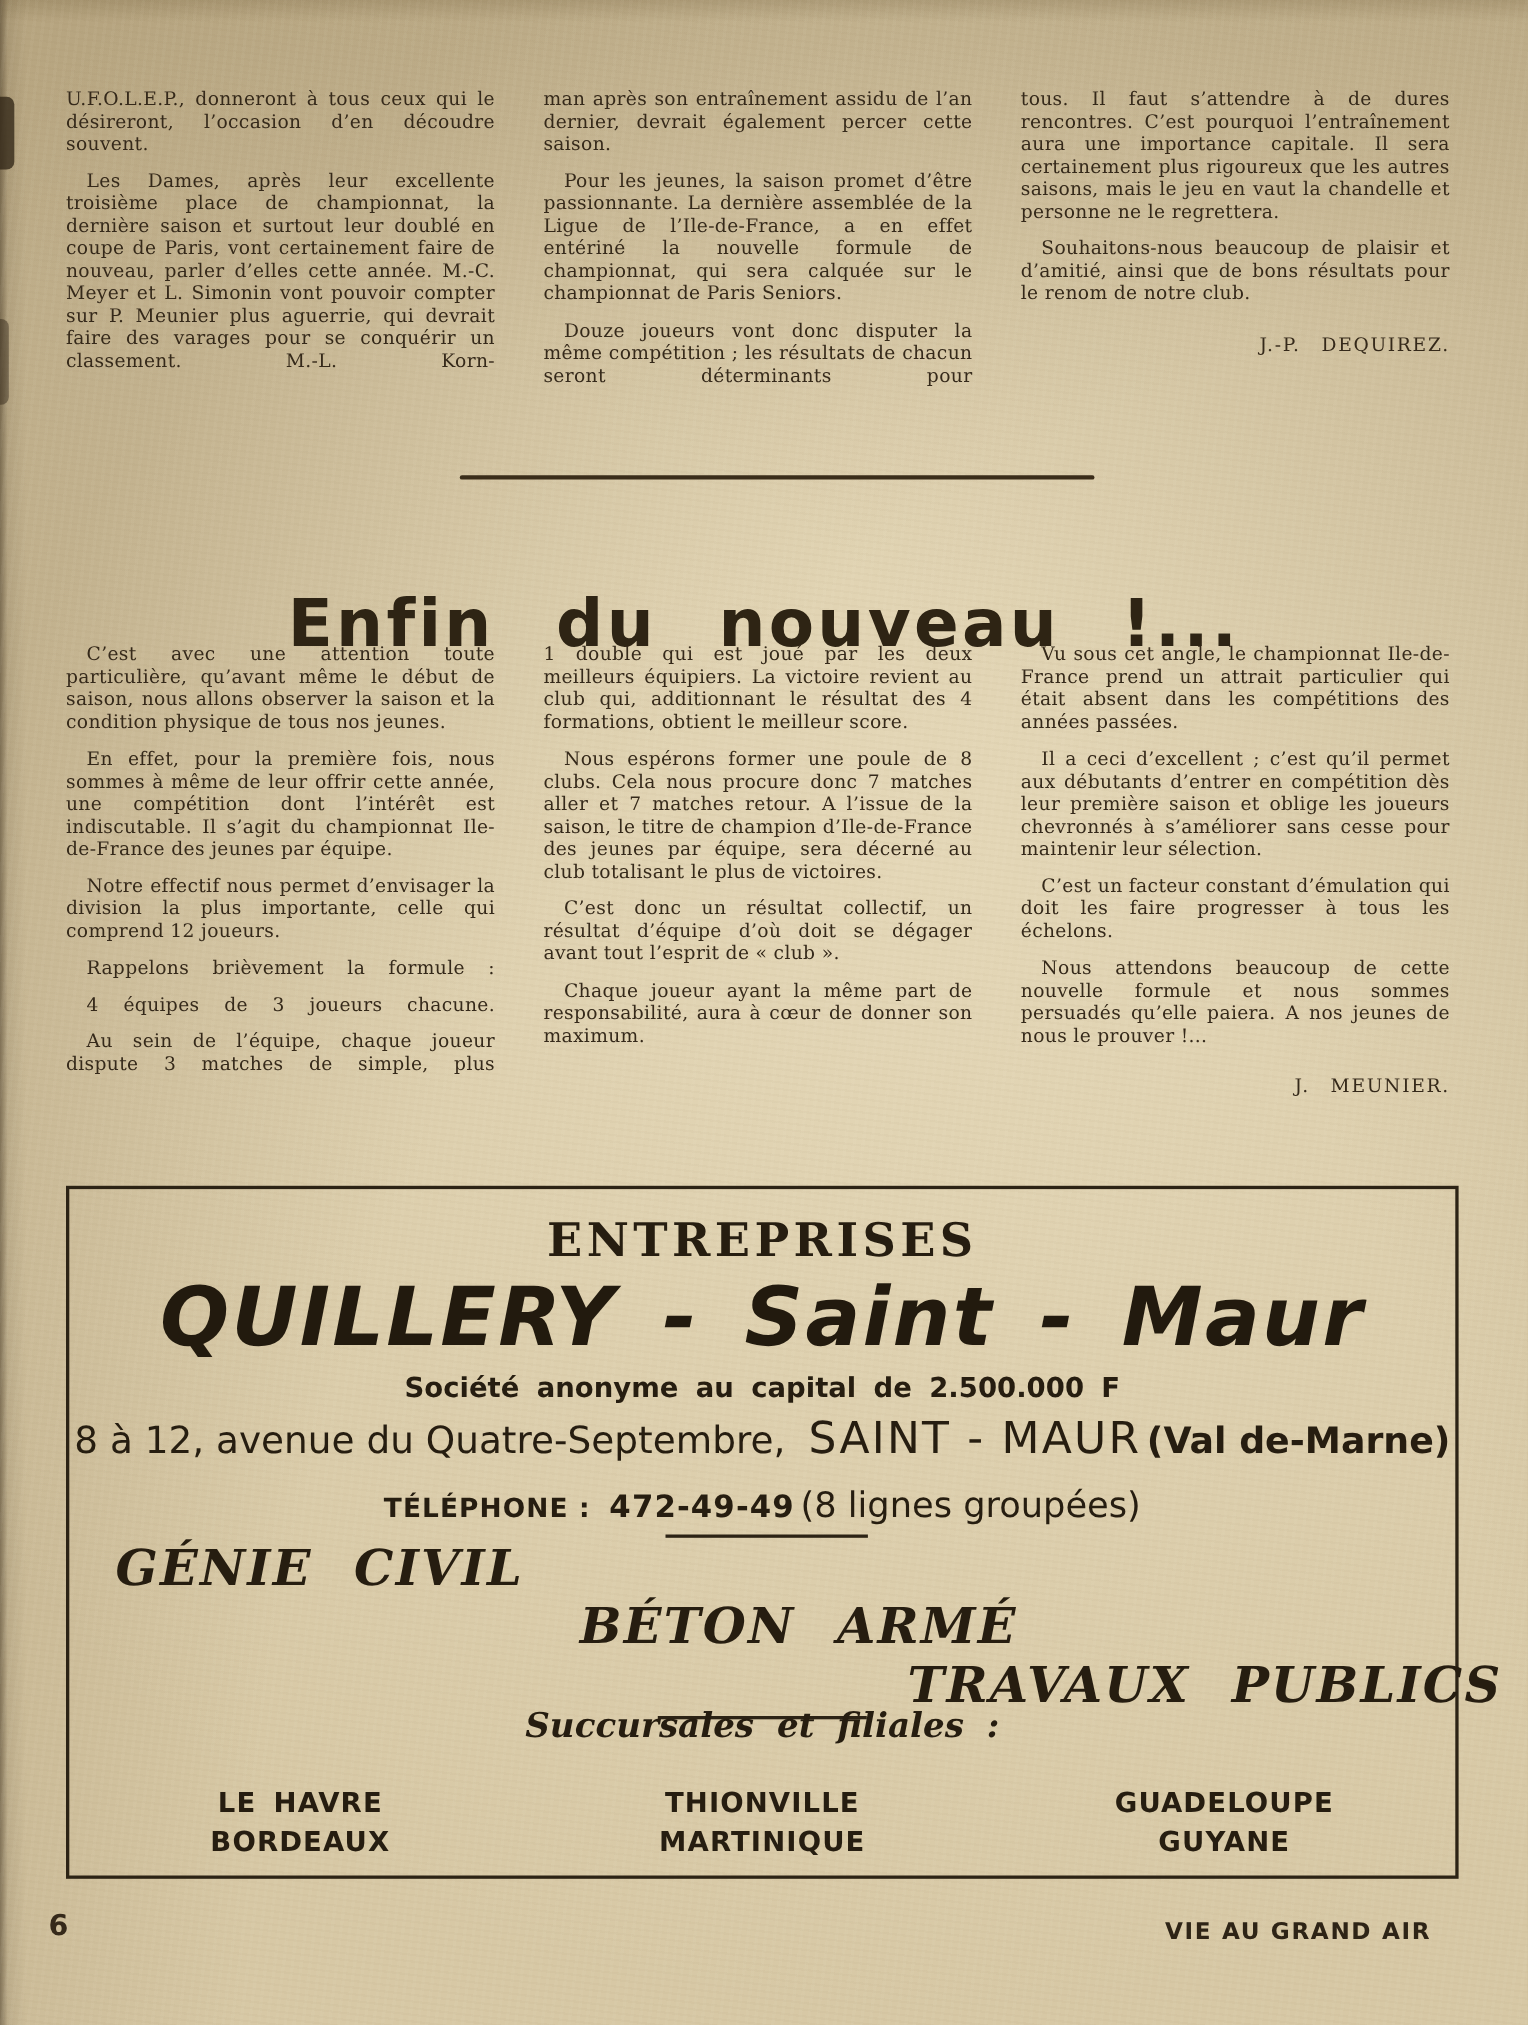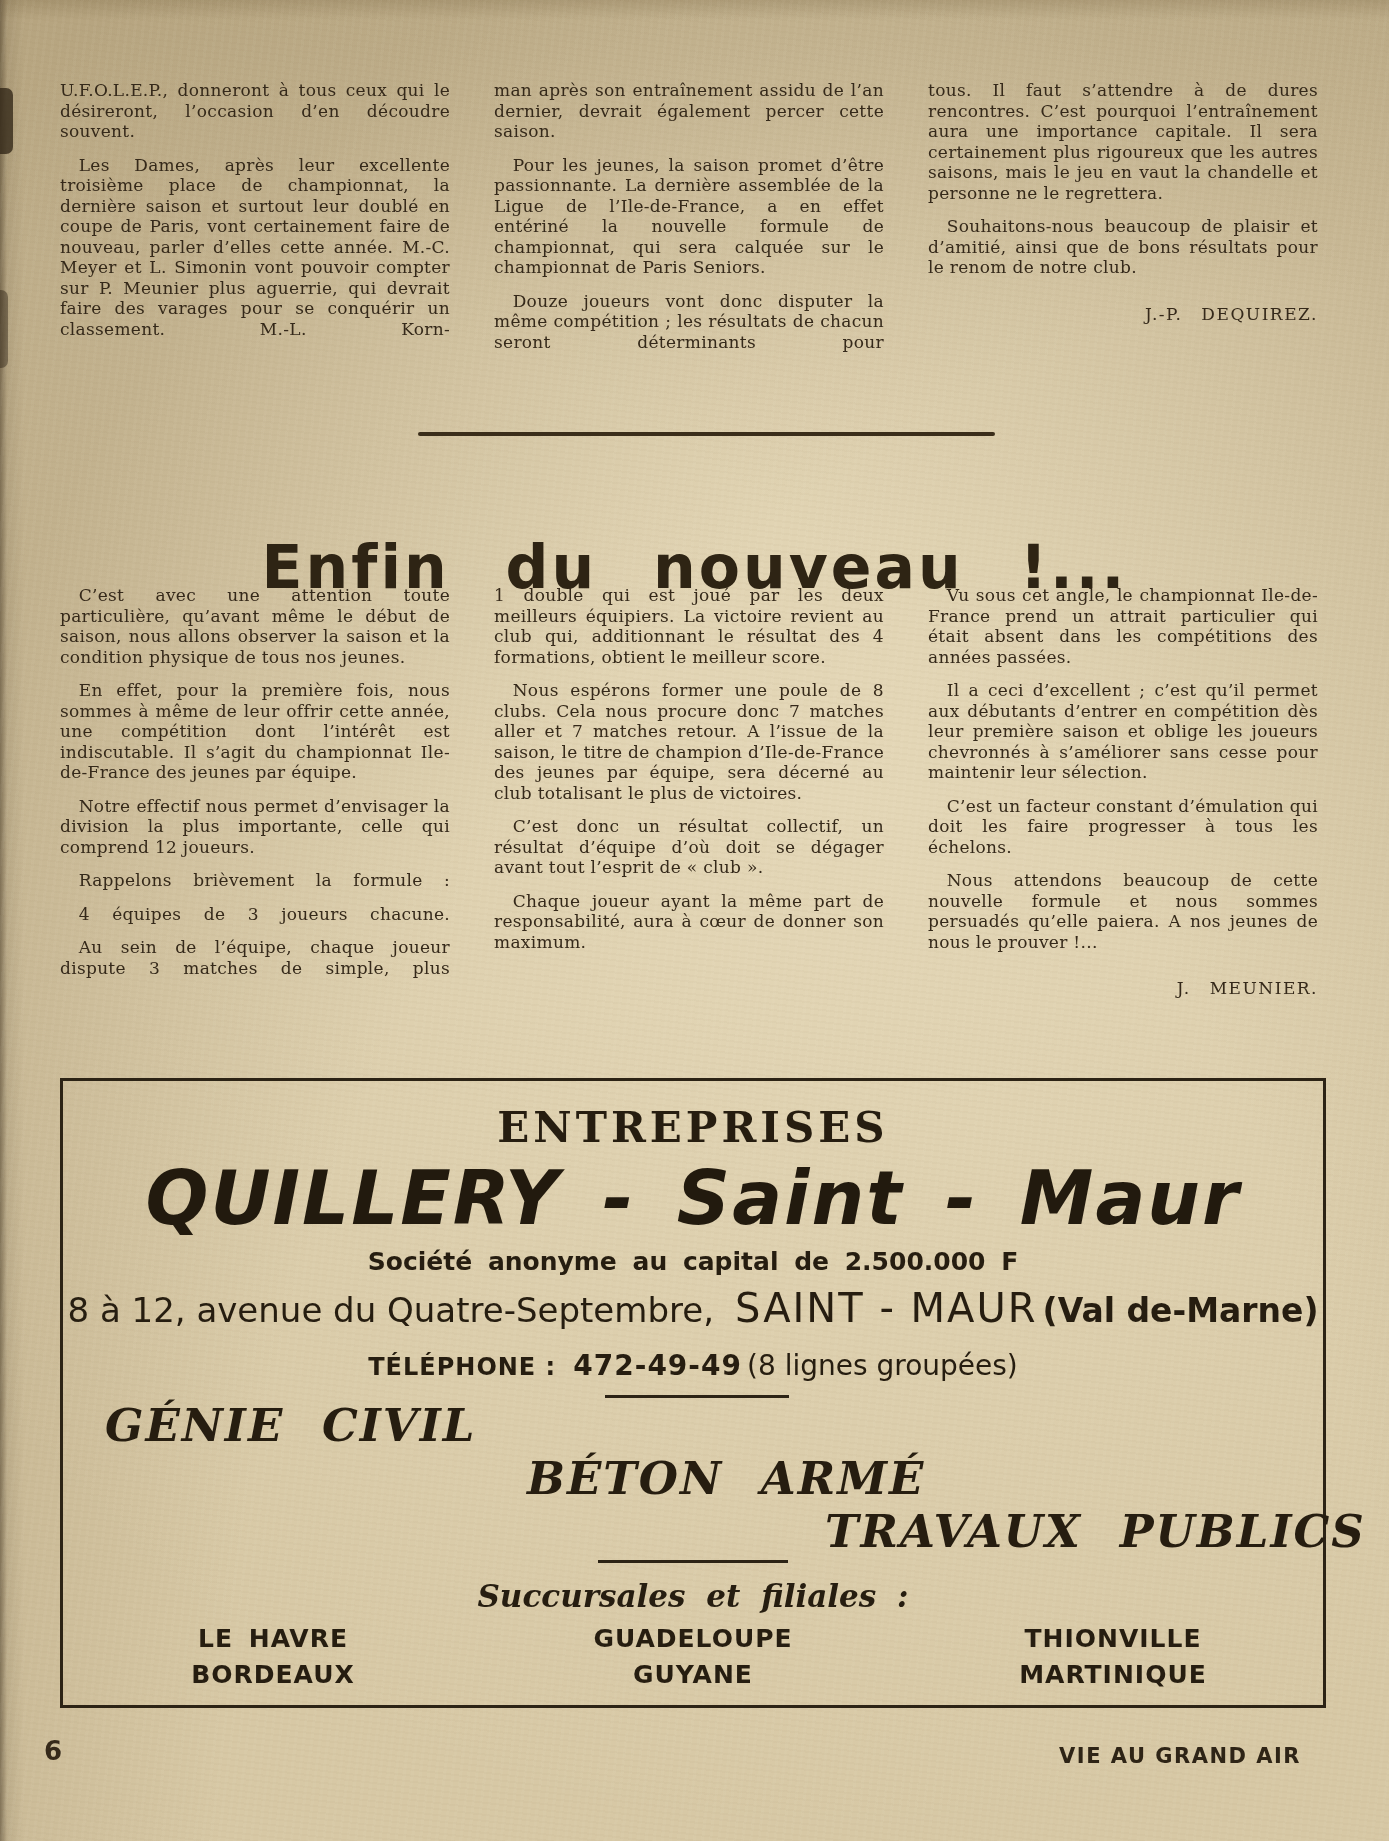--- a/index.html
+++ b/index.html
@@ -58,29 +58,29 @@
   .ad-overtitle{top:22px;font-family:"DejaVu Serif","Liberation Serif",serif;font-weight:700;font-size:42px;letter-spacing:4px;}
   .ad-brand{top:74px;font-family:"DejaVu Sans","Liberation Sans",sans-serif;font-style:italic;font-weight:700;font-size:74px;letter-spacing:2px;word-spacing:14px;color:#221a0e;}
   .ad-capital{top:166px;font-family:"DejaVu Sans","Liberation Sans",sans-serif;font-weight:700;font-size:25px;word-spacing:7px;}
   .ad-address{top:204px;font-family:"DejaVu Sans","Liberation Sans",sans-serif;white-space:nowrap;}
   .ad-address .street{font-size:34px;}
   .ad-address .city{font-size:40px;letter-spacing:2px;margin-left:16px;}
   .ad-address .dept{font-size:33px;font-weight:700;margin-left:0;}
   .ad-phone{top:268px;font-family:"DejaVu Sans","Liberation Sans",sans-serif;}
   .ad-phone .lbl{font-weight:700;font-size:24px;letter-spacing:1px;}
   .ad-phone .num{font-weight:700;font-size:28px;letter-spacing:1px;margin-left:12px;}
-  .ad-phone .note{font-size:28px;margin-left:0;}
+  .ad-phone .note{font-size:32px;margin-left:0;}
   .rule{position:absolute;height:3px;background:#2c2315;}
   .rule-1{left:542px;top:314px;width:184px;}
   .rule-2{left:535px;top:479px;width:190px;}
   .service{position:absolute;font-family:"DejaVu Serif","Liberation Serif",serif;font-style:italic;font-weight:700;font-size:45px;letter-spacing:2px;word-spacing:20px;white-space:nowrap;}
   .svc-1{left:42px;top:318px;}
   .svc-2{left:464px;top:371px;}
   .svc-3{left:762px;top:424px;}
-  .ad-branches-label{top:497px;font-family:"DejaVu Serif","Liberation Serif",serif;font-style:italic;font-weight:700;font-size:31px;word-spacing:10px;}
+  .ad-branches-label{top:470px;font-family:"DejaVu Serif","Liberation Serif",serif;font-style:italic;font-weight:700;font-size:31px;word-spacing:10px;}
   .branches{position:absolute;left:0;right:0;top:540px;display:flex;}
   .branch-col{flex:1;text-align:center;font-family:"DejaVu Sans","Liberation Sans",sans-serif;font-weight:700;font-size:25px;letter-spacing:1px;line-height:36px;word-spacing:6px;}
 
   
   .page-number{position:absolute;left:44px;top:1736px;font-family:"DejaVu Sans","Liberation Sans",sans-serif;font-weight:700;font-size:26px;}
   .magazine{position:absolute;right:88px;top:1744px;font-family:"DejaVu Sans","Liberation Sans",sans-serif;font-weight:700;font-size:21px;letter-spacing:1.5px;color:#2e2416;margin-left:24px;}
 </style>
 </head>
 <body>
 
@@ -153,25 +153,25 @@
     <div class="service svc-2">BÉTON ARMÉ</div>
     <div class="service svc-3">TRAVAUX PUBLICS</div>
     <div class="rule rule-2"></div>
     <div class="center ad-branches-label">Succursales et filiales :</div>
     <div class="branches">
       <div class="branch-col">
         <div>LE HAVRE</div>
         <div>BORDEAUX</div>
       </div>
       <div class="branch-col">
+        <div>THIONVILLE</div>
+        <div>MARTINIQUE</div>
+      </div>
+      <div class="branch-col">
         <div>GUADELOUPE</div>
         <div>GUYANE</div>
-      </div>
-      <div class="branch-col">
-        <div>THIONVILLE</div>
-        <div>MARTINIQUE</div>
       </div>
     </div>
   </section>
 
   <div class="page-number">6</div>
   <div class="magazine">VIE AU GRAND AIR</div>
 </div>
 
 </body></html>

